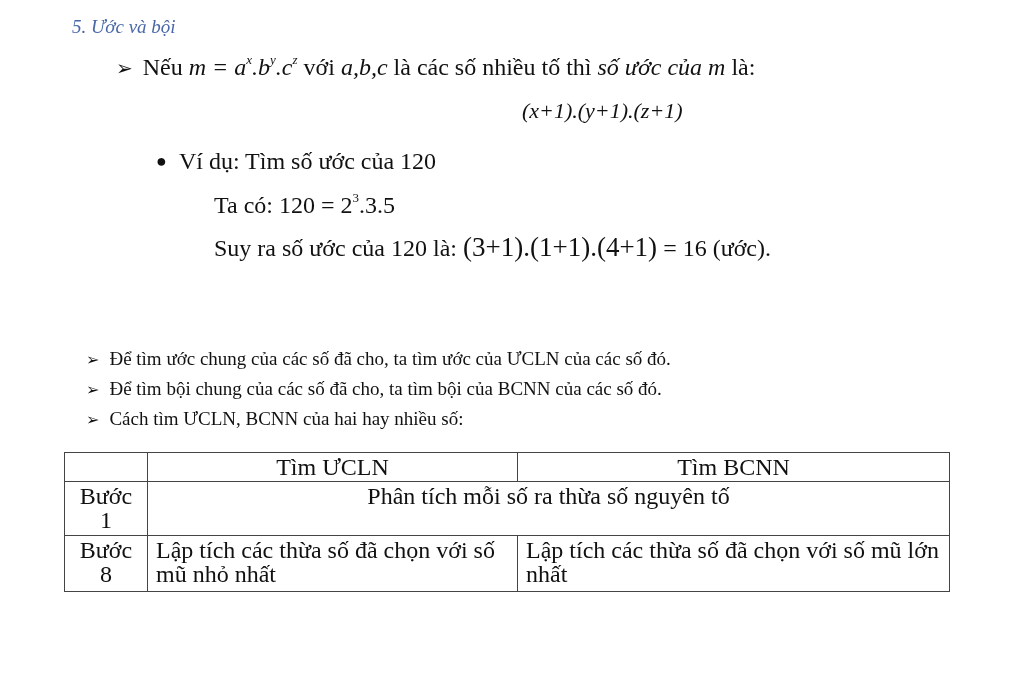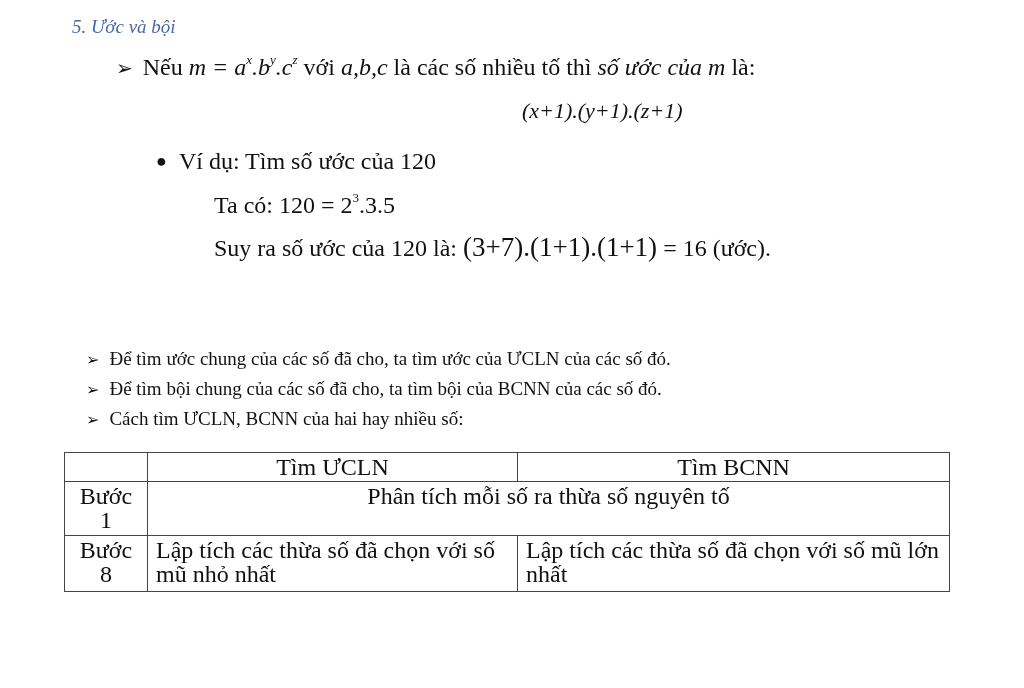--- a/index.html
+++ b/index.html
@@ -51,21 +51,21 @@
 <div class="abs line" style="left:136px; top:148px;margin-left:20px;">
   <span class="bullet">●</span><span>Ví dụ: Tìm số ước của 120</span>
 </div>
 
 <div class="abs line" style="left:214px; top:190px;">
   <span>Ta có: 120  =  2</span><sup class="n">3</sup><span>.3.5</span>
 </div>
 
 <div class="abs line" style="left:214px; top:232px;">
   <span>Suy ra số ước của 120 là:</span>
-  <span style="font-size:27px;">(3+7).(1+1).(1+1)</span>
+  <span style="font-size:27px;">(3+1).(1+1).(4+1)</span>
   <span>=  16 (ước).</span>
 </div>
 
 <div class="abs small" style="left:86px; top:348px;">
   <span class="arrow">➢</span><span>Để tìm ước chung của các số đã cho, ta tìm ước của ƯCLN của các số đó.</span>
 </div>
 <div class="abs small" style="left:86px; top:378px;">
   <span class="arrow">➢</span><span>Để tìm bội chung của các số đã cho, ta tìm bội của BCNN của các số đó.</span>
 </div>
 <div class="abs small" style="left:86px; top:408px;">

